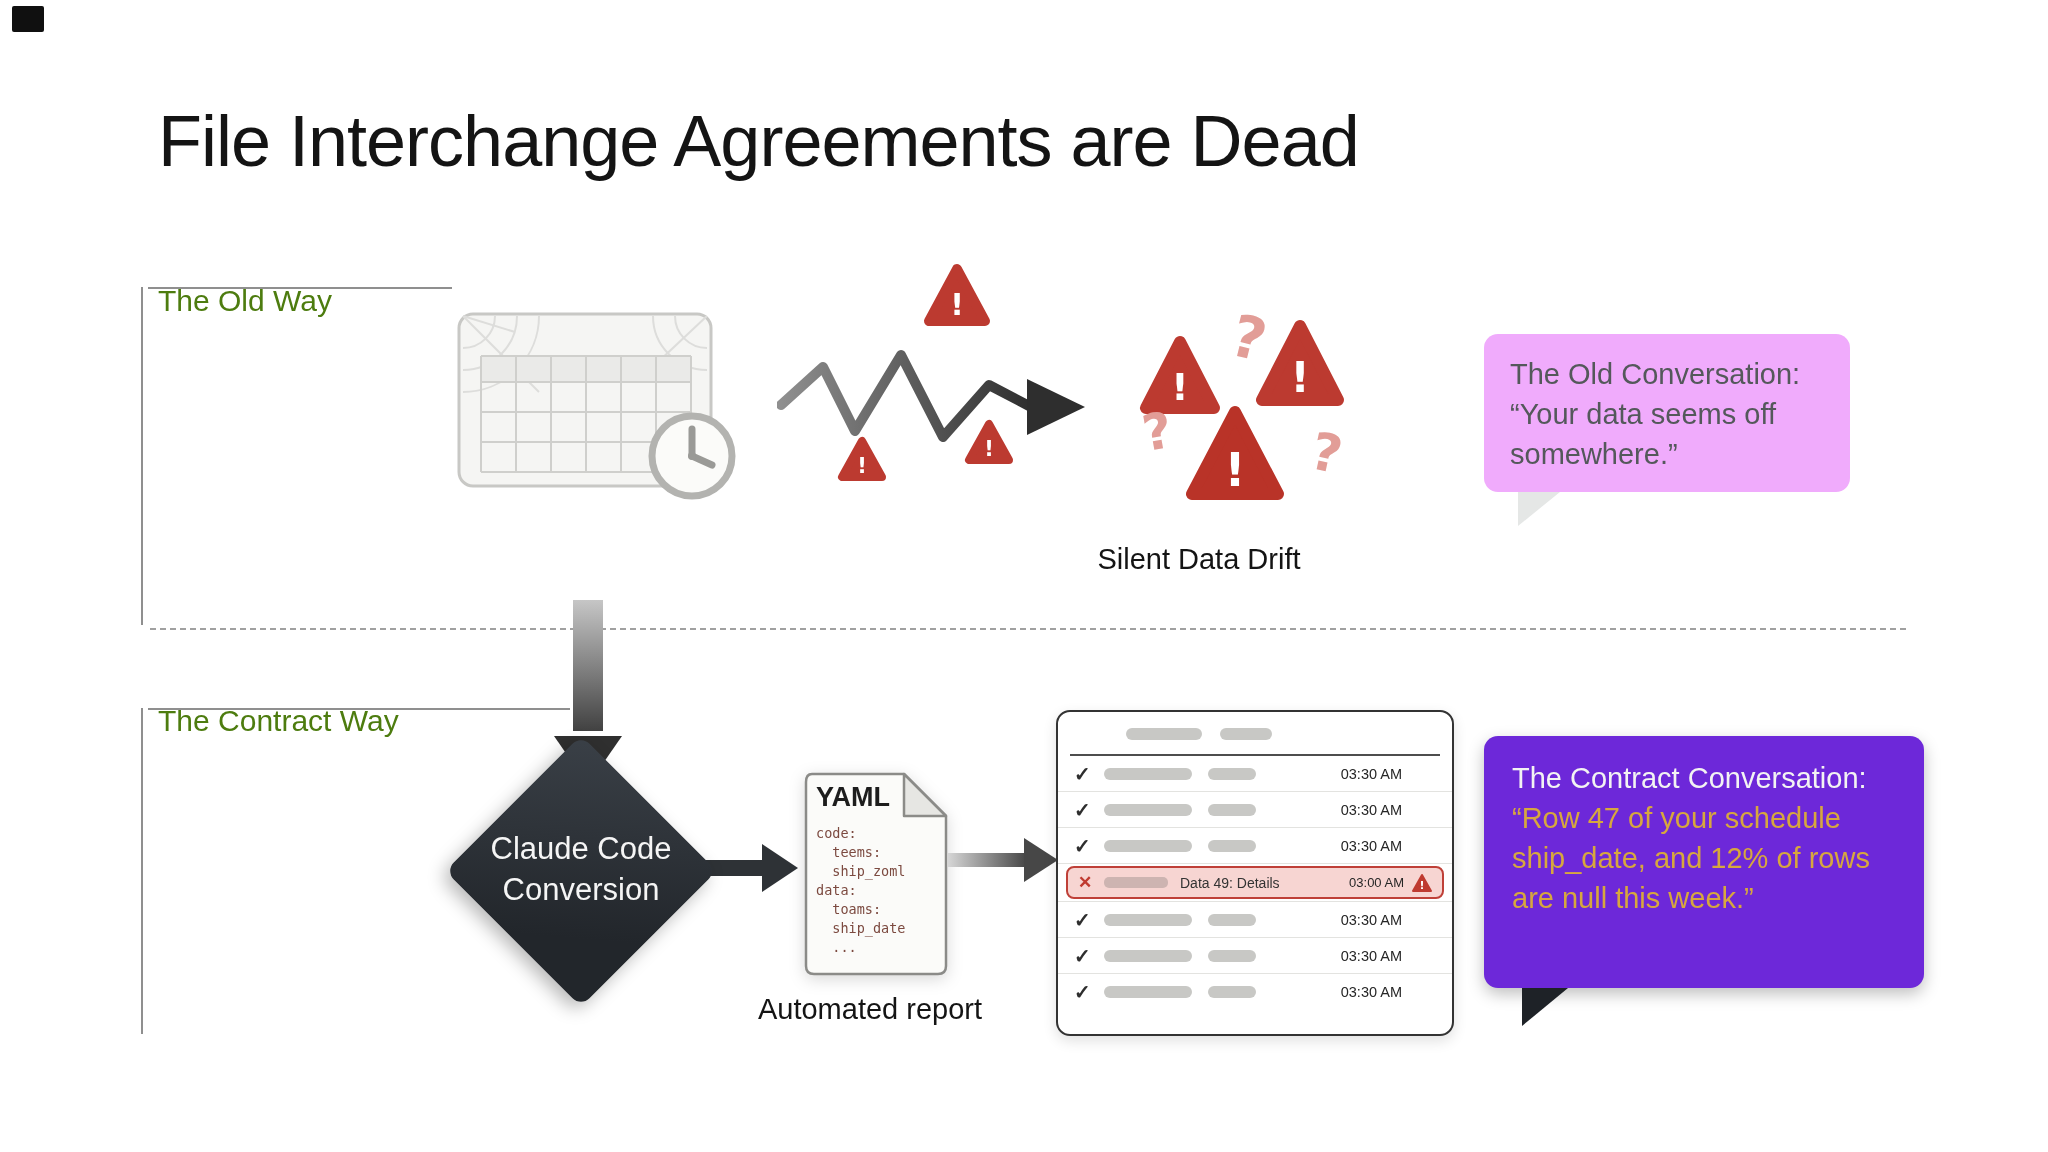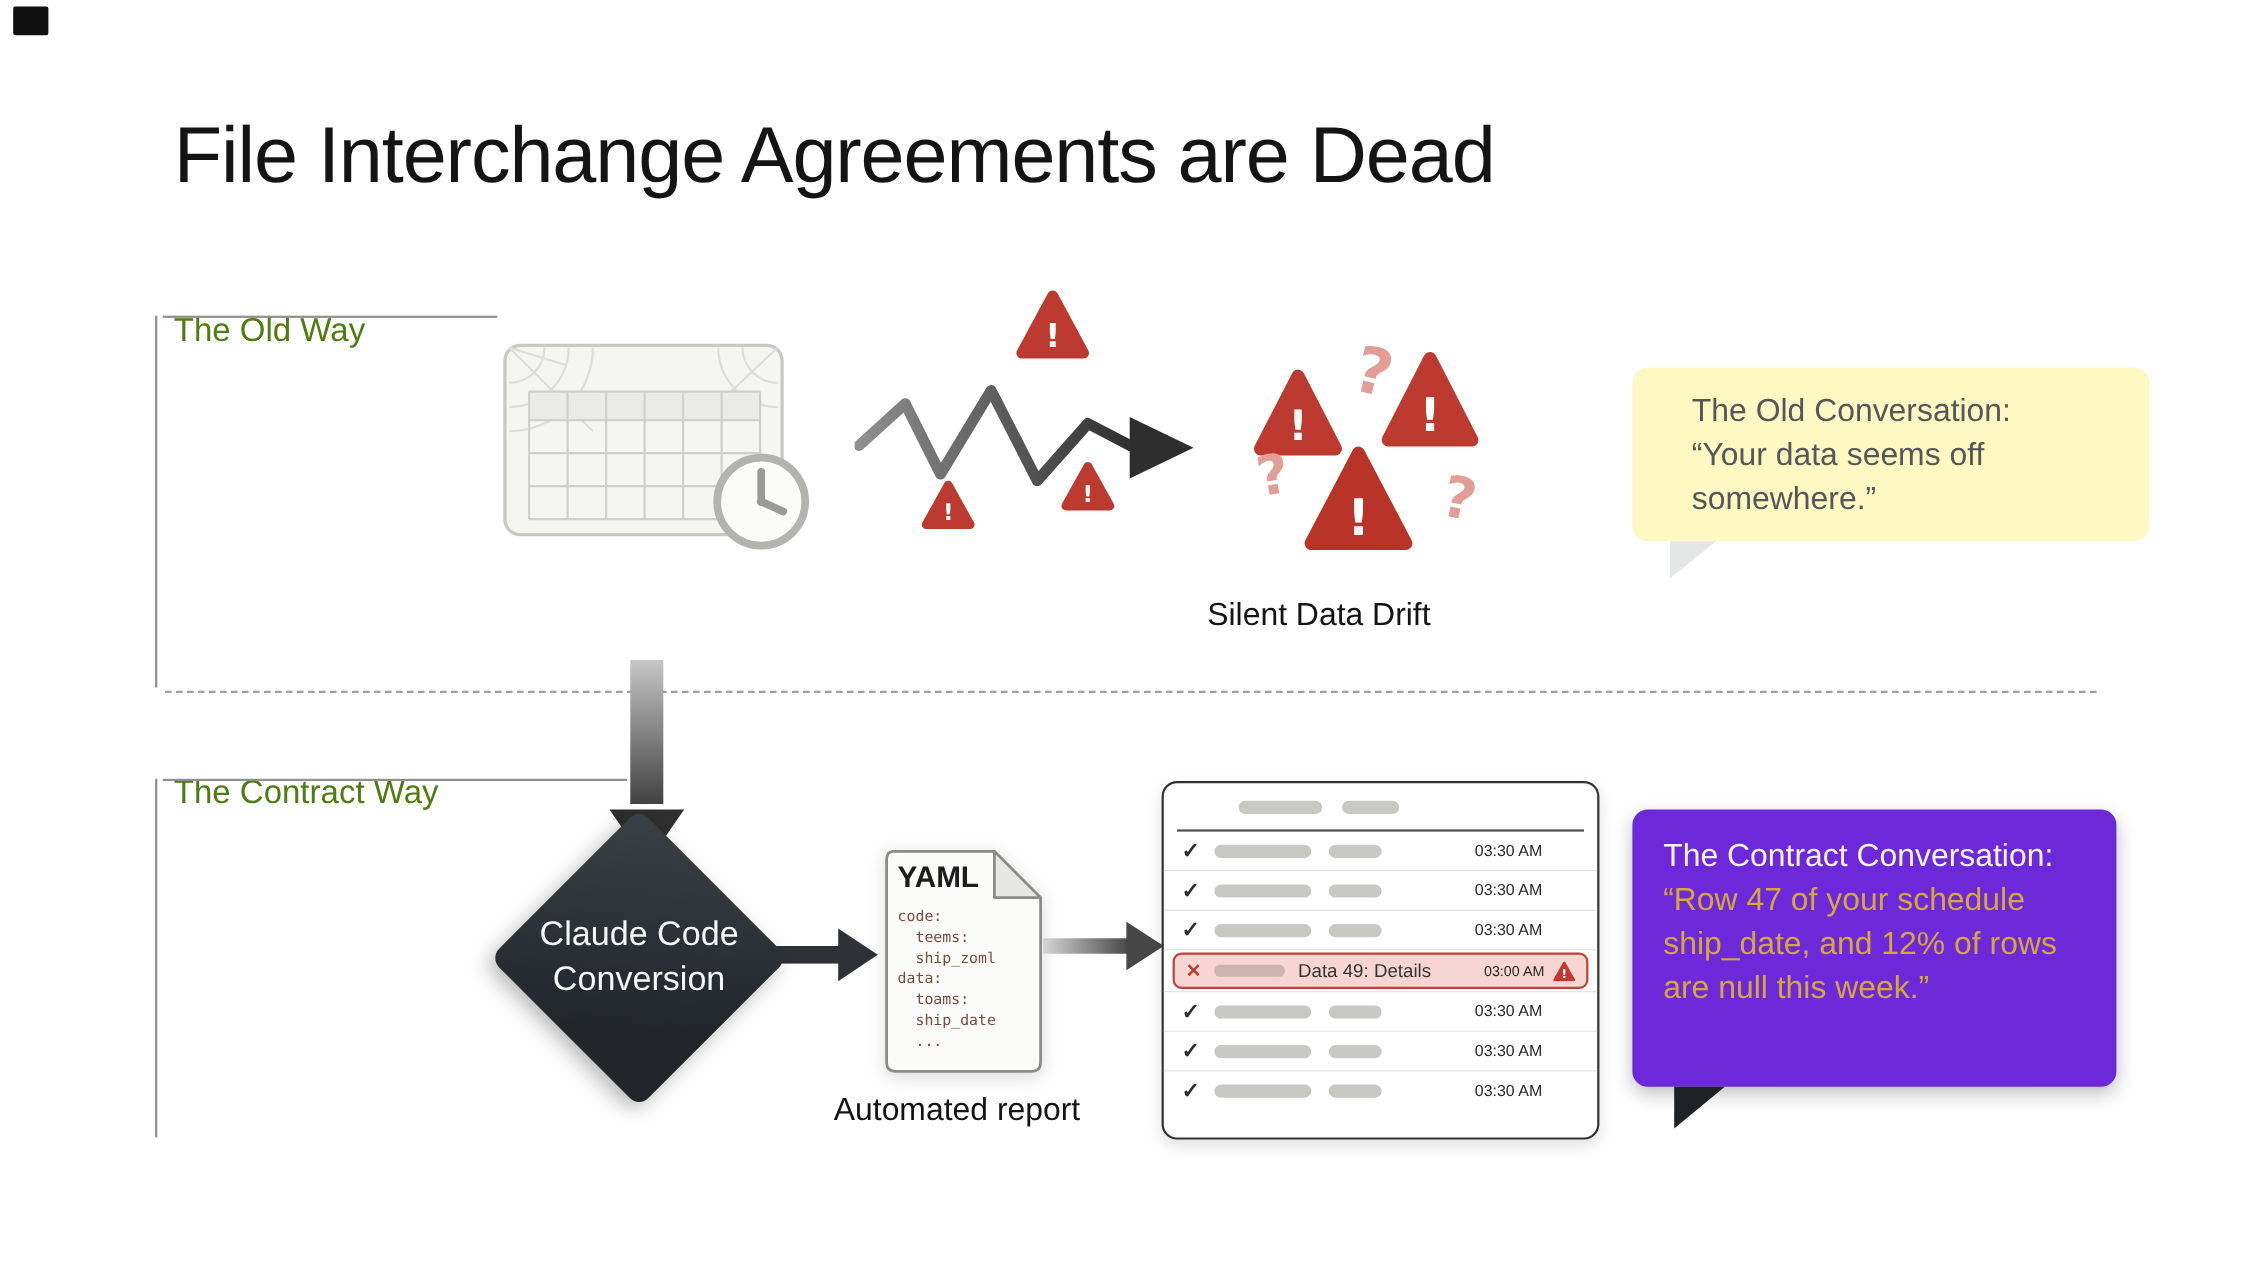--- a/index.html
+++ b/index.html
@@ -20,21 +20,21 @@
   .contract-rule-v{left:141px;top:708px;height:326px;}
 
   .dashed-sep{left:150px;top:628px;width:1756px;border-top:2px dashed #a0a0a0;}
 
   .caption{font-size:29px;font-weight:500;color:#141414;text-align:center;line-height:38px;}
   .fia-caption{left:430px;top:518px;width:320px;}
   .drift-caption{left:1049px;top:540px;width:300px;}
   .report-caption{left:720px;top:990px;width:300px;}
 
   .bubble{border-radius:14px;}
-  .bubble-gray{left:1484px;top:334px;width:442px;height:158px;background:#fef9c3;padding-left:28px;}
+  .bubble-gray{left:1484px;top:334px;width:366px;height:158px;background:#f0abfc;}
   .bubble-gray:after{content:"";position:absolute;left:34px;top:100%;width:0;height:0;
      border-top:34px solid #e5e7e6;border-right:42px solid transparent;}
   .bubble-gray .btext{padding:20px 26px;font-size:29px;line-height:40px;color:#54585b;}
   .bubble-dark{left:1484px;top:736px;width:440px;height:252px;background:#6d28d9;
      box-shadow:0 6px 16px rgba(0,0,0,.25);}
   .bubble-dark:after{content:"";position:absolute;left:38px;top:100%;width:0;height:0;
      border-top:38px solid #1e2227;border-right:46px solid transparent;}
   .bubble-dark .btext{padding:22px 28px;font-size:29px;line-height:40px;}
   .bubble-dark .bhead{color:#f3f3f3;}
   .bubble-dark .bquote{color:#d7a73e;}
@@ -62,21 +62,21 @@
   .rrow{display:flex;align-items:center;height:100%;padding:0 16px;}
   .rcheck{width:30px;font-size:20px;font-weight:bold;color:#2e2e2e;}
   .rp1{width:88px;margin-right:16px;} .rp2{width:48px;}
   .rspacer{flex:1;}
   .rtime{font-size:14.5px;color:#262626;width:78px;text-align:right;}
   .riconslot{width:34px;display:flex;justify-content:flex-end;}
   .erow{display:flex;align-items:center;height:29px;margin:2px 8px 0 8px;
      background:#f7d5d2;border:2px solid #bf4038;border-radius:8px;padding:0 10px;}
   .ecross{width:26px;font-size:17px;font-weight:bold;color:#c03a30;}
   .epill{width:64px;height:11px;border-radius:5px;background:#cdb4b1;margin-right:12px;}
-  .elabel{font-size:17px;font-weight:500;color:#333333;}
+  .elabel{font-size:14px;font-weight:500;color:#333333;}
   .etime{font-size:13px;color:#262626;margin-left:auto;margin-right:8px;}
 
   .corner-marker{left:12px;top:6px;width:32px;height:26px;background:#101010;border-radius:2px;}
 </style>
 </head>
 <body>
 
 <div id="canvas">
 
   <div class="abs corner-marker"></div>

